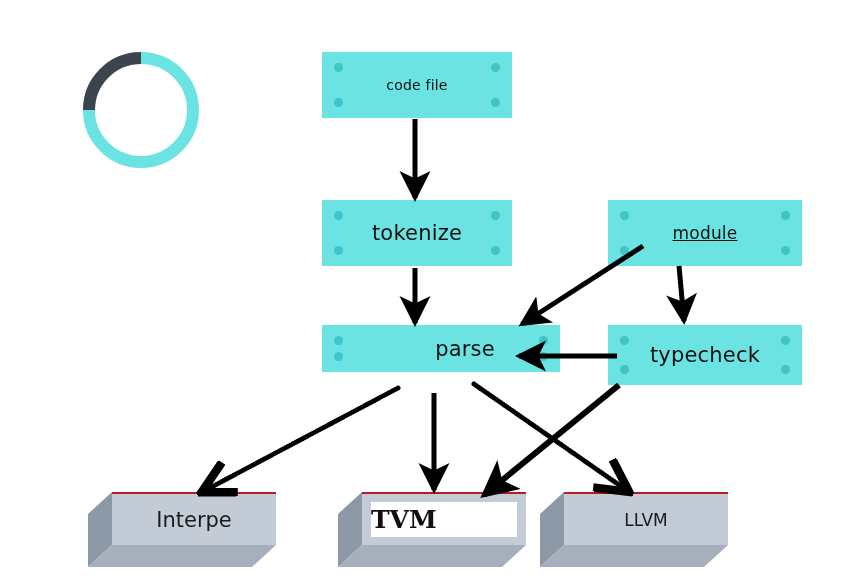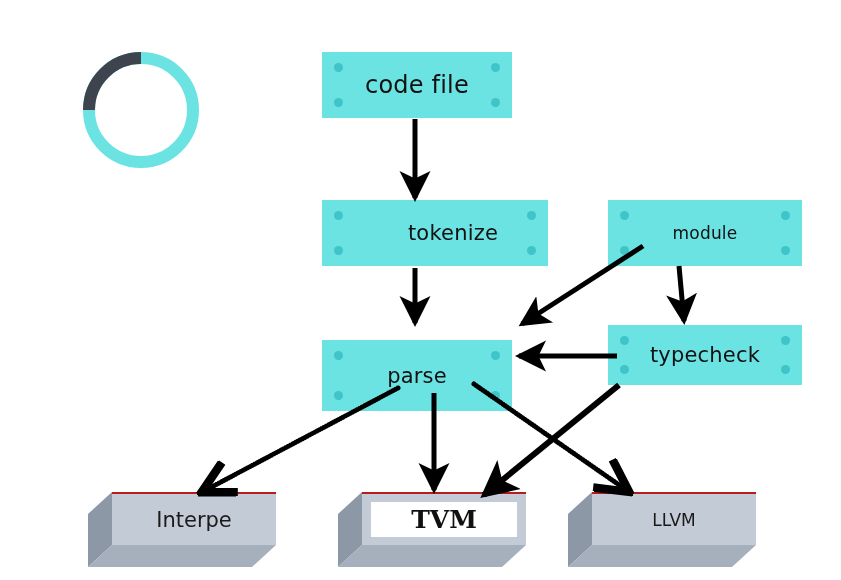--- a/index.html
+++ b/index.html
@@ -80,21 +80,21 @@
   }
   .gbox .inner {
     position: absolute;
     left: 9px;
     right: 9px;
     top: 8px;
     bottom: 8px;
     background: #ffffff;
     display: flex;
     align-items: center;
-    justify-content: center;
+    justify-content: flex-start;
   }
   .gbox .inner .glabel2 {
     color: #101010;
     font-family: "DejaVu Serif", serif;
     font-weight: bold;
     white-space: nowrap;
   }
 
   
   .spinner {
@@ -110,40 +110,40 @@
   <svg class="layer spinner" viewBox="0 0 841 580">
     <circle cx="141" cy="110" r="52" fill="none" stroke="#6BE3E3" stroke-width="12"></circle>
     <path d="M 141 58 A 52 52 0 0 0 89 110" fill="none" stroke="#3D444E" stroke-width="12" stroke-linecap="butt"></path>
   </svg>
 
   <div class="cbox" style="left:322px; top:52px; width:190px; height:66px;">
     <span class="handle h-tl"></span>
     <span class="handle h-tr"></span>
     <span class="handle h-bl"></span>
     <span class="handle h-br"></span>
-    <span class="label" style="font-size:24px;">code file</span>
-  </div>
-
-  <div class="cbox" style="left:322px; top:200px; width:190px; height:66px;padding-left:36px;">
+    <span class="label" style="font-size:14px;">code file</span>
+  </div>
+
+  <div class="cbox" style="left:322px; top:200px; width:190px; height:66px;">
     <span class="handle h-tl"></span>
     <span class="handle h-tr"></span>
     <span class="handle h-bl"></span>
     <span class="handle h-br"></span>
     <span class="label" style="font-size:21px;">tokenize</span>
   </div>
 
   <div class="cbox" style="left:608px; top:200px; width:194px; height:66px;">
     <span class="handle h-tl"></span>
     <span class="handle h-tr"></span>
     <span class="handle h-bl"></span>
     <span class="handle h-br"></span>
-    <span class="label" style="font-size:17px;">module</span>
-  </div>
-
-  <div class="cbox" style="left:322px; top:340px; width:190px; height:71px;">
+    <span class="label" style="font-size:17px;text-decoration:underline;">module</span>
+  </div>
+
+  <div class="cbox" style="left:322px; top:325px; width:190px; height:47px;padding-left:48px;">
     <span class="handle h-tl"></span>
     <span class="handle h-tr"></span>
     <span class="handle h-bl"></span>
     <span class="handle h-br"></span>
     <span class="label" style="font-size:21px;">parse</span>
   </div>
 
   <div class="cbox" style="left:608px; top:325px; width:194px; height:60px;">
     <span class="handle h-tl"></span>
     <span class="handle h-tr"></span>
@@ -167,21 +167,21 @@
       <polygon points="0,22 24,0 24,53 0,75" fill="#8C98A6"></polygon>
       <polygon points="0,75 24,53 188,53 164,75" fill="#A6B0BC"></polygon>
     </svg>
     <div class="face">
       <div class="inner">
         <div class="glabel2" style="font-size:25px;">TVM</div>
       </div>
     </div>
   </div>
 
-  <div class="gbox" style="left:568px; top:492px; width:188px; height:75px;">
+  <div class="gbox" style="left:540px; top:492px; width:188px; height:75px;">
     <svg width="188" height="75" style="position:absolute;left:0;top:0;">
       <polygon points="0,22 24,0 24,53 0,75" fill="#8C98A6"></polygon>
       <polygon points="0,75 24,53 188,53 164,75" fill="#A6B0BC"></polygon>
     </svg>
     <div class="face">
       <div class="glabel" style="font-size:17px;">LLVM</div>
     </div>
   </div>
 
   <svg class="layer edges" viewBox="0 0 841 580">

